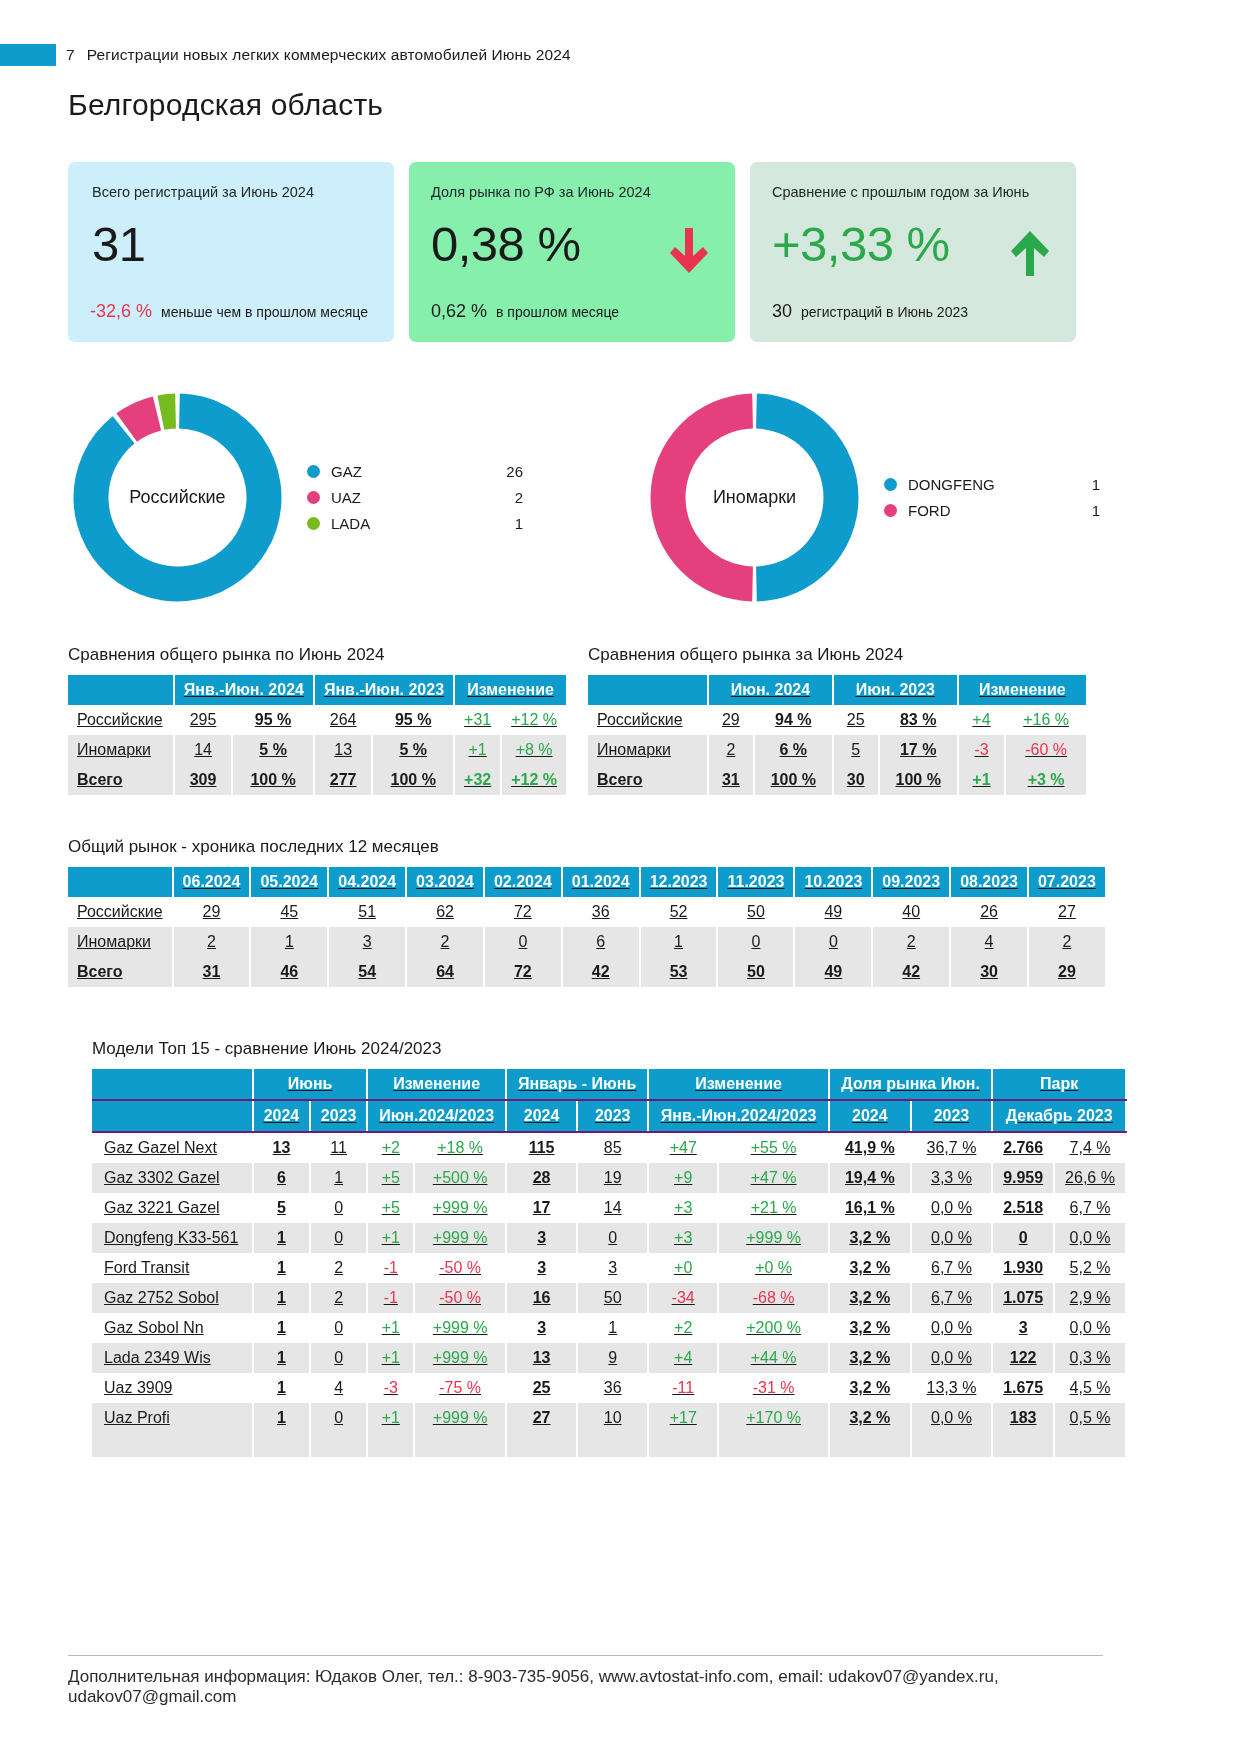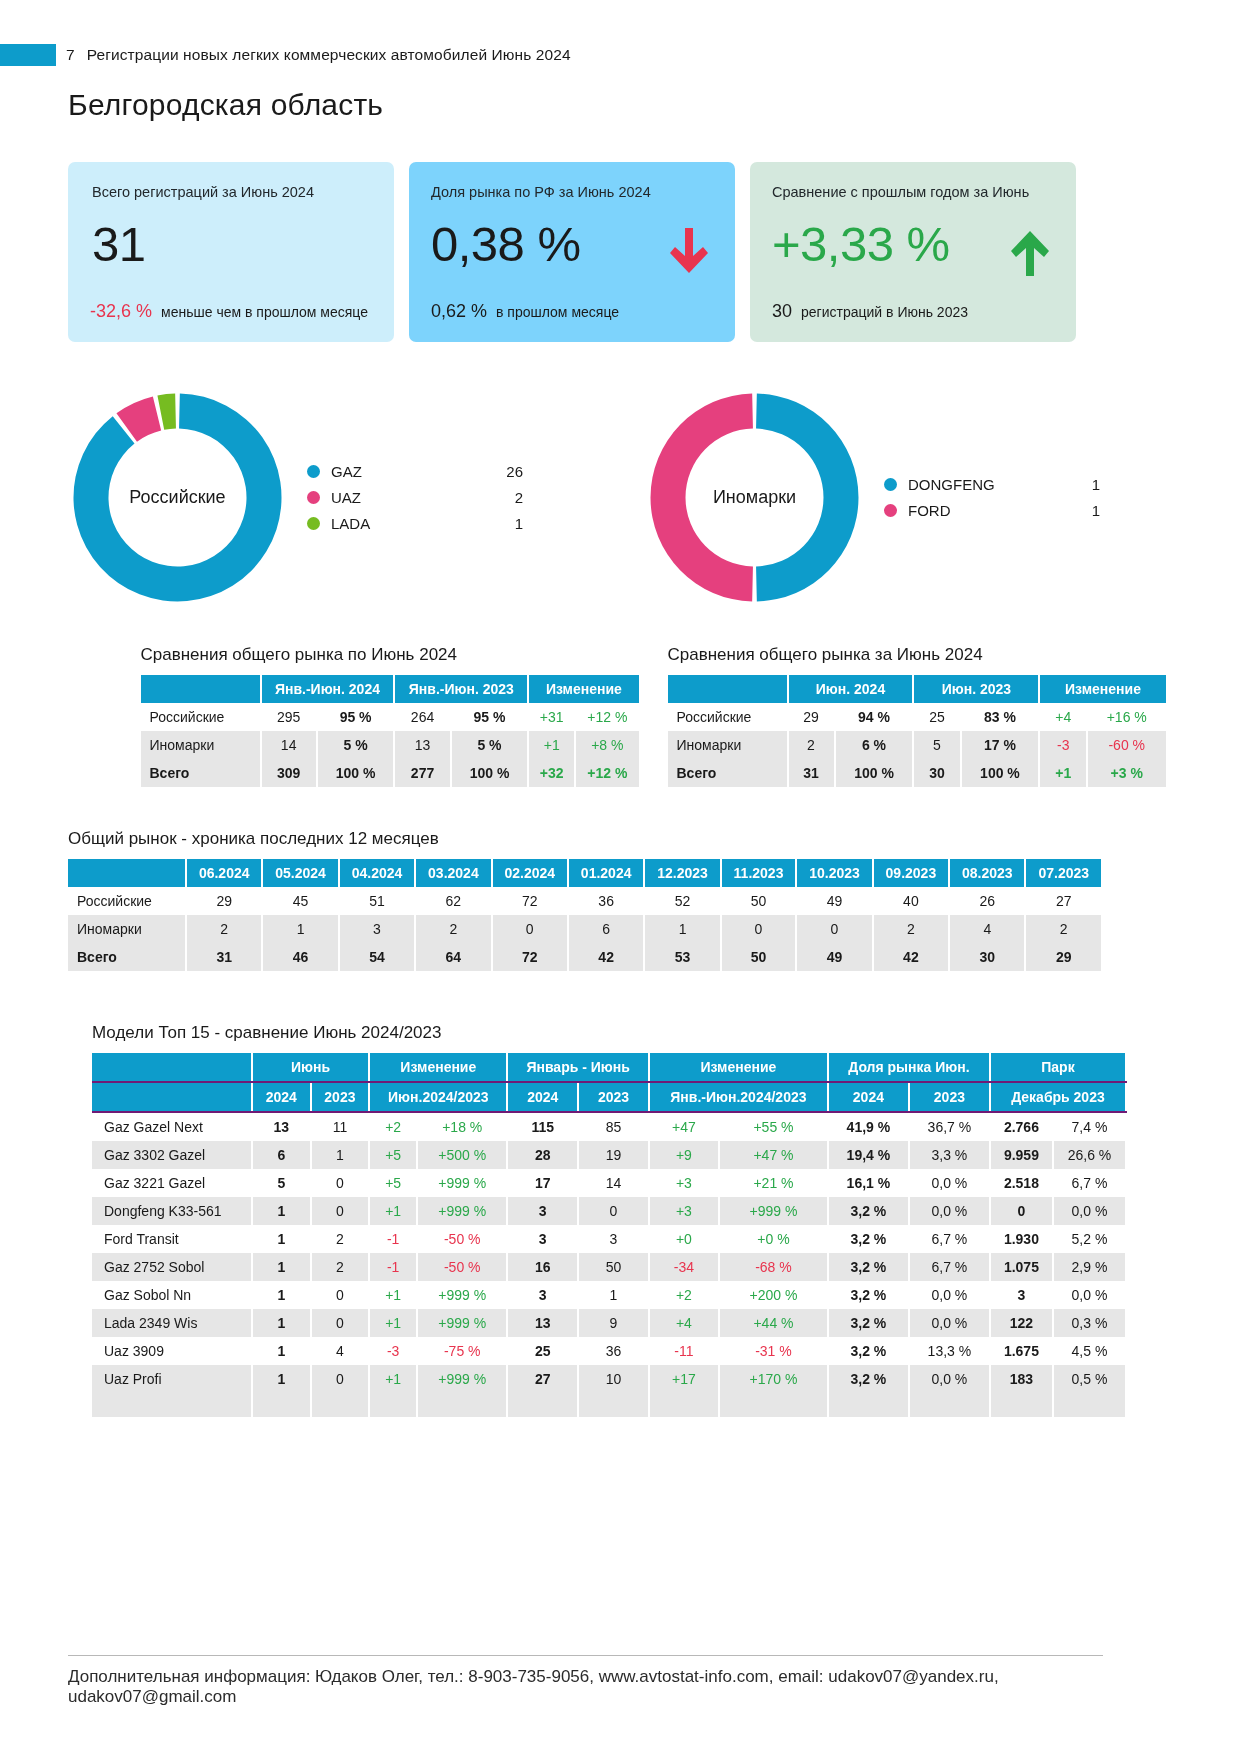--- a/index.html
+++ b/index.html
@@ -24,21 +24,21 @@
     letter-spacing: .2px;
   }
 
   
   .kpi-row { display: flex; gap: 15px; margin: 40px 0 0 68px; width: 1010px; }
   .kpi-card {
     width: 326px; height: 180px; border-radius: 7px;
     padding: 22px 22px 0 22px; position: relative;
   }
   .kpi-card.blue   { background: #cdeefb; padding-left: 24px; }
-  .kpi-card.yellow { background: #7dd3fc; }
+  .kpi-card.yellow { background: #86efac; }
   .kpi-card.green  { background: #d4e8dd; }
   .kpi-label { font-size: 14.5px; color: #22282c; }
   .kpi-value {
     font-size: 49px; font-weight: 300; letter-spacing: -0.5px;
     margin-top: 20px; line-height: 1;
   }
   .kpi-value.green-text { color: #2aa84a; }
   .kpi-foot {
     position: absolute; left: 22px; bottom: 20px;
     display: flex; align-items: baseline; gap: 9px;
@@ -72,40 +72,40 @@
   .legend-name { width: 150px; }
   .legend-val { width: 42px; text-align: right; }
 
   
   .sec-title {
     font-size: 17px; color: #1a1a1a; font-weight: 400;
   }
 
   
   table { border-collapse: collapse; }
-  .tbl { font-size: 14px; }
+  .tbl { font-size: 16px; text-decoration: underline; }
   .tbl th {
     background: #0d9ccb; color: #ffffff; font-weight: 700;
     padding: 6px 9px; text-align: center; border-right: 2px solid #ffffff;
     white-space: nowrap;
   }
   .tbl th.blank { background: #0d9ccb; }
   .tbl td {
     padding: 6px 9px; text-align: center; white-space: nowrap;
     border-right: 2px solid #ffffff;
   }
   .tbl td.lbl { text-align: left; }
   .tbl tbody tr.alt td { background: #e6e6e6; }
   .tbl tbody tr.plain td { background: #ffffff; }
   .tbl tbody tr.total td { background: #e6e6e6; font-weight: 700; margin-top: 6px; }
   .pos { color: #2aa84a; }
   .neg { color: #e8344e; }
   .bold { font-weight: 700; }
 
-  .cmp-wrap { display: flex; gap: 27px; margin: 40px 0 0 68px; justify-content: center; }
+  .cmp-wrap { display: flex; gap: 20px; margin: 40px 0 0 68px; }
   .cmp-title { margin-bottom: 10px; }
   .cmp-table { width: 500px; }
   .cmp-table td:first-child, .cmp-table th:first-child { width: 120px; }
 
   .hist-block { margin: 42px 0 0 68px; }
   .hist-table { width: 1035px; }
   .hist-table th:first-child, .hist-table td:first-child { width: 118px; }
 
   .top-block { margin: 52px 0 0 92px; }
   .top-table { width: 1035px; }

